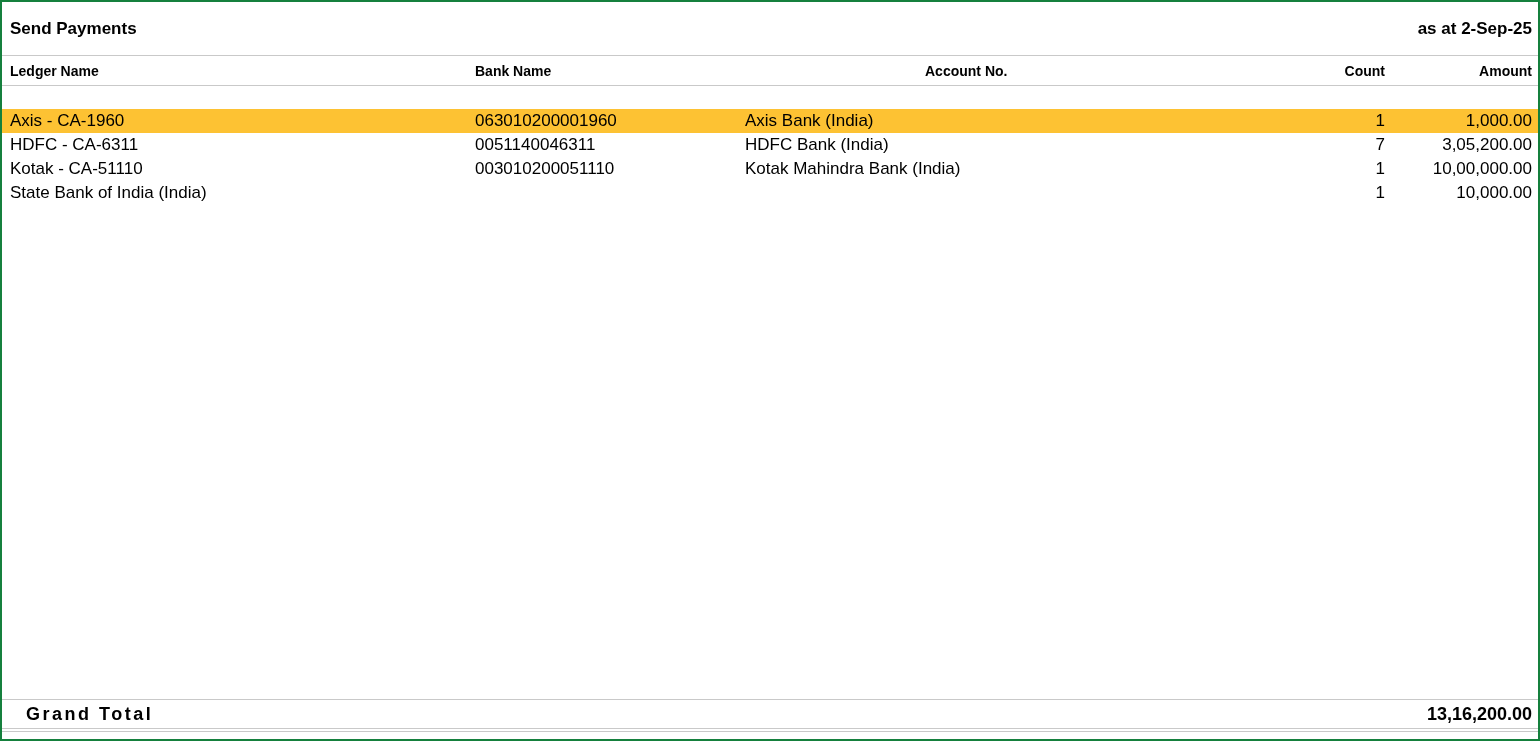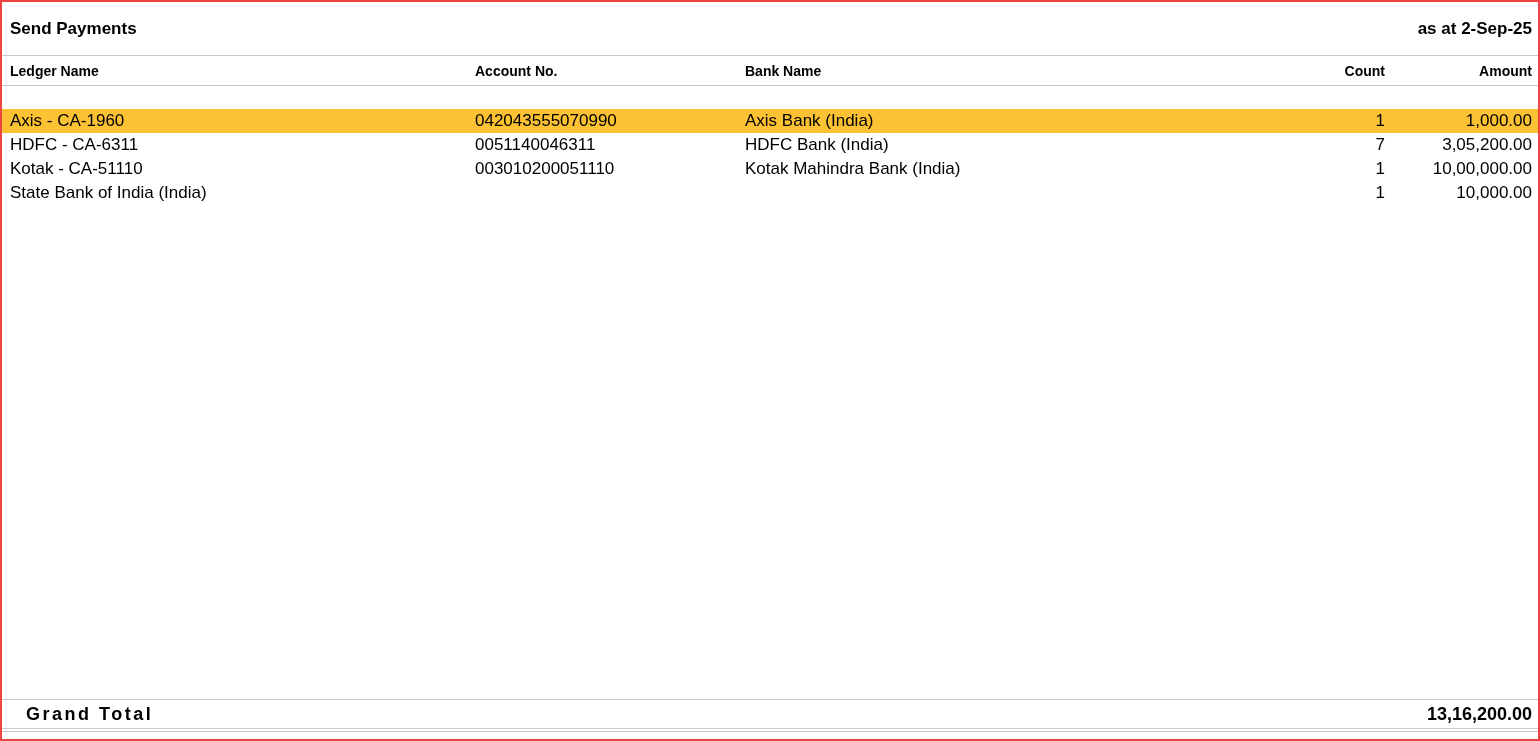--- a/index.html
+++ b/index.html
@@ -5,21 +5,21 @@
   * { box-sizing: border-box; margin: 0; padding: 0; }
   html, body { background: #ffffff; }
   body {
     width: 1540px; height: 741px;
     font-family: "Liberation Sans", sans-serif;
     color: #000000;
     overflow: hidden;
   }
   .window {
     width: 1540px; height: 741px;
-    border: 2px solid #ef4444;
+    border: 2px solid #15803d;
     background: #ffffff;
     display: flex;
     flex-direction: column;
   }
   .title-row {
     height: 53px;
     flex: 0 0 53px;
     display: flex;
     align-items: center;
     justify-content: space-between;
@@ -84,34 +84,34 @@
 
   <div class="title-row">
     <span>Send Payments</span>
     <span>as at 2-Sep-25</span>
   </div>
 
   <div class="hr"></div>
 
   <div class="header-row">
     <span class="col c-ledger">Ledger Name</span>
+    <span class="col c-bank">Bank Name</span>
     <span class="col c-account">Account No.</span>
-    <span class="col c-bank">Bank Name</span>
     <span class="col c-count">Count</span>
     <span class="col c-amount">Amount</span>
   </div>
 
   <div class="hr"></div>
 
   <div class="gap"></div>
 
   <div>
     <div class="row selected" style="background: rgb(253, 194, 51);">
       <span class="col c-ledger">Axis - CA-1960</span>
-      <span class="col c-account">042043555070990</span>
+      <span class="col c-account">063010200001960</span>
       <span class="col c-bank">Axis Bank (India)</span>
       <span class="col c-count">1</span>
       <span class="col c-amount">1,000.00</span>
     </div>
     <div class="row">
       <span class="col c-ledger">HDFC - CA-6311</span>
       <span class="col c-account">0051140046311</span>
       <span class="col c-bank">HDFC Bank (India)</span>
       <span class="col c-count">7</span>
       <span class="col c-amount">3,05,200.00</span>

